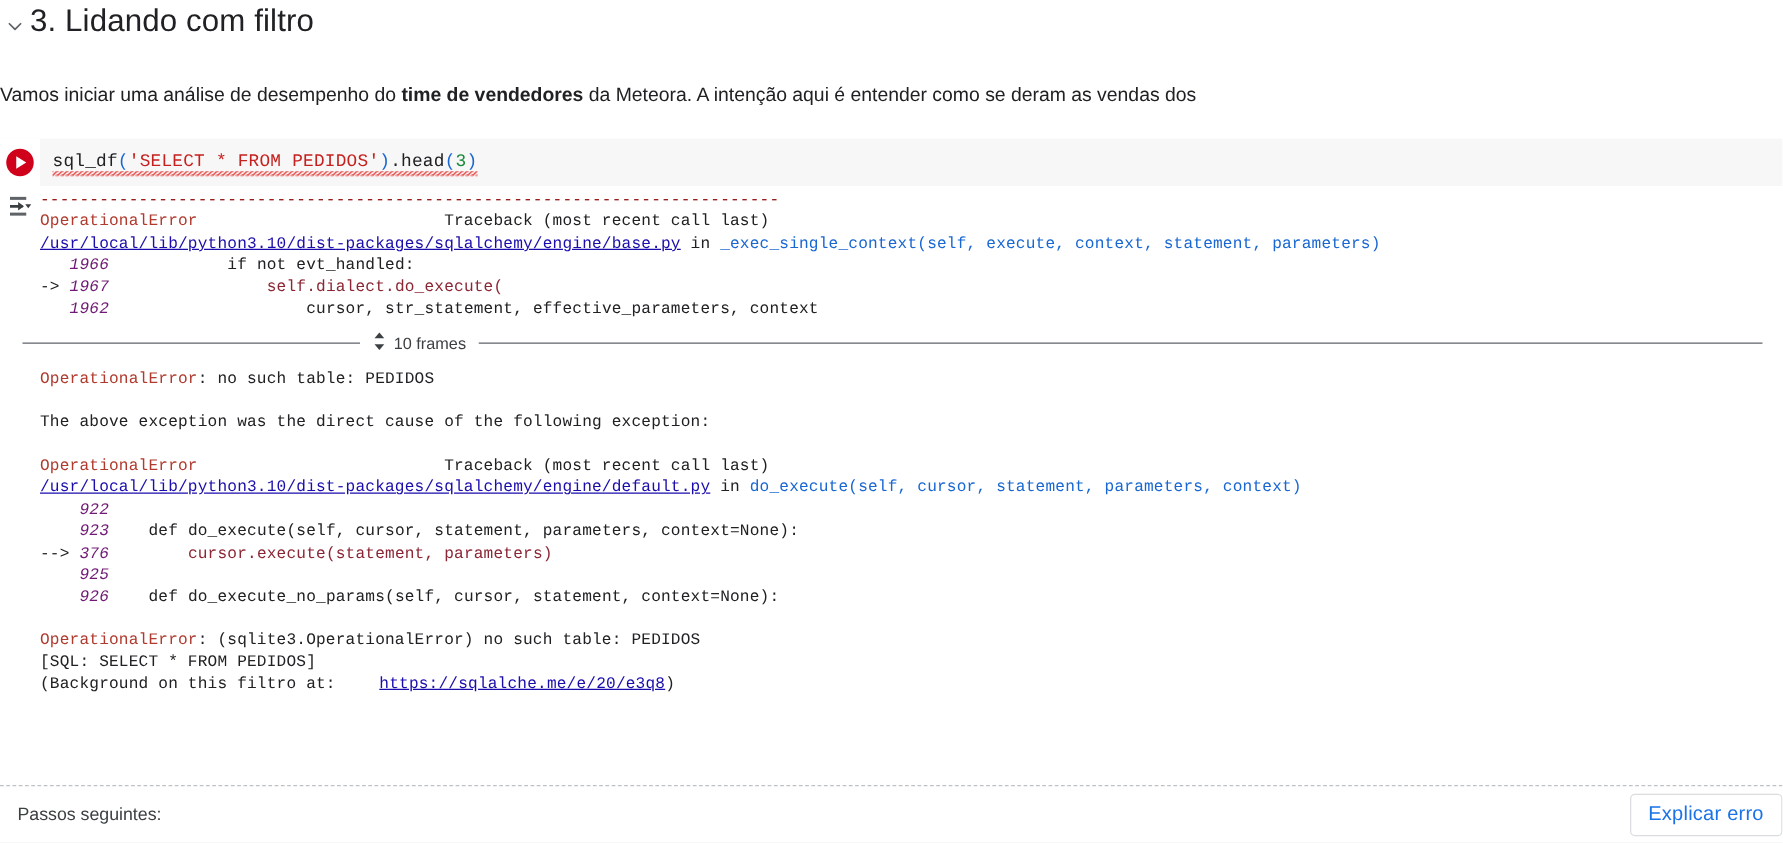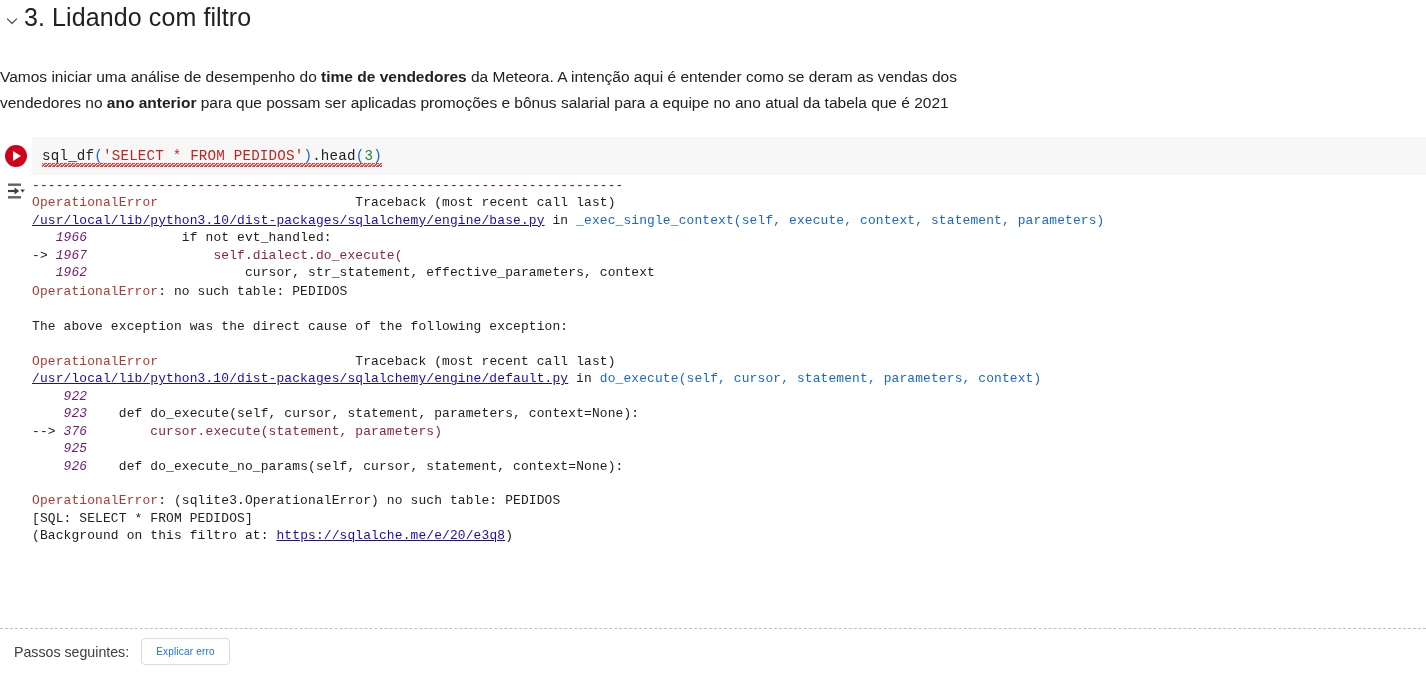--- a/index.html
+++ b/index.html
@@ -45,21 +45,21 @@
   
   .text-block {
     margin: 30px 0 0 0;
     padding-left: 0px;
     font-size: 15.5px;
     line-height: 26px;
     color: #202124;
     max-width: 1420px;
   }
   .text-block b { font-weight: 700; }
-  .text-line { white-space: nowrap; }
+  .text-line { white-space: nowrap; margin-top: 16px; }
 
   
   .cell-wrap {
     margin-top: 21px;
     position: relative;
   }
   .code-cell {
     display: flex;
     align-items: stretch;
     background: #f7f7f7;
@@ -149,21 +149,21 @@
   .tb-dashes { color: #8b0000; }
   .tb-errname { color: #b03a2e; }
   .tb-tbtitle { color: #202124; }
   .tb-path { color: #1a0dab; text-decoration: underline; cursor: pointer; }
   .tb-func { color: #1967d2; }
   .tb-lineno { color: #701a75; font-style: italic; }
   .tb-arrow { color: #202124; }
   .tb-code { color: #202124; }
   .tb-code-hl { color: #8b2635; }
   .tb-errmsg { color: #202124; }
-  .tb-link { color: #1a0dab; text-decoration: underline; cursor: pointer; }
+  .tb-link { color: #1a0dab; text-decoration: underline; cursor: pointer; margin-left: 27px; }
 
   
   .frames-divider {
     display: flex;
     align-items: center;
     margin: 10px 0 8px 18px;
     width: 1392px;
     font-family: "Liberation Sans", sans-serif;
     font-size: 13px;
     color: #3c4043;
@@ -189,55 +189,55 @@
     position: absolute;
     left: 0;
     top: 628px;
     width: 1426px;
     border-top: 1px dashed #bdc1c6;
     border-bottom: 1px solid #e0e0e0;
     height: 45px;
     display: flex;
     align-items: center;
     background: #ffffff;
+    justify-content: space-between;
   }
   .next-steps-label {
     font-size: 14.2px;
     color: #3c4043;
     margin-left: 14px;
   }
   .explain-button {
     margin-left: 12px;
     border: 1px solid #dadce0;
     border-radius: 4px;
     background: #ffffff;
     color: #1a73e8;
     font-family: "Liberation Sans", sans-serif;
-    font-size: 10px;
+    font-size: 16px;
     font-weight: 500;
     padding: 7px 14px;
     cursor: pointer;
     letter-spacing: 0.2px;
   }
 </style>
 </head>
 <body>
 
 <div class="section-header">
   <div class="collapse-chevron">
     <svg width="14" height="14" viewBox="0 0 14 14" aria-hidden="true">
       <path d="M2.5 5 L7 9.5 L11.5 5" fill="none" stroke="#5f6368" stroke-width="1.4" stroke-linecap="round" stroke-linejoin="round"></path>
     </svg>
   </div>
   <div class="section-title">3. Lidando com filtro</div>
 </div>
 
 <div class="text-block">
   <div class="text-line"><span>Vamos iniciar uma análise de desempenho do </span><b>time de vendedores</b><span> da Meteora. A intenção aqui é entender como se deram as vendas dos</span></div>
-  <div class="text-line"><span>vendedores no </span><b>ano anterior</b><span> para que possam ser aplicadas promoções e bônus salarial para a equipe no ano atual da tabela que é 2021</span></div>
 </div>
 
 <div class="cell-wrap">
 
   <div class="code-cell">
     <div class="run-gutter">
       <div class="run-button">
           <span class="tri"></span>
         </div>
     </div>
@@ -260,20 +260,33 @@
     </div>
 
     <div class="output-body"><span class="tb-dashes">---------------------------------------------------------------------------</span>
 <span class="tb-errname">OperationalError</span><span>                         </span><span class="tb-tbtitle">Traceback (most recent call last)</span>
 <span class="tb-path">/usr/local/lib/python3.10/dist-packages/sqlalchemy/engine/base.py</span><span> in </span><span class="tb-func">_exec_single_context(self, execute, context, statement, parameters)</span>
 <span class="tb-arrow">   </span><span class="tb-lineno">1966</span><span class="tb-code">            if not evt_handled:</span>
 <span class="tb-arrow">-&gt; </span><span class="tb-lineno">1967</span><span class="tb-code-hl">                self.dialect.do_execute(</span>
 <span class="tb-arrow">   </span><span class="tb-lineno">1962</span><span class="tb-code">                    cursor, str_statement, effective_parameters, context</span></div>
   </div>
 
+  <div class="frames-divider">
+    <div class="rule rule-left"></div>
+    <div class="frames-label">
+      <span class="updown-icon">
+        <svg width="11" height="16" viewBox="0 0 11 16" aria-hidden="true">
+          <path d="M5.5 1 L9.4 5.6 L1.6 5.6 Z" fill="#3c4043"></path>
+          <path d="M5.5 15 L9.4 10.4 L1.6 10.4 Z" fill="#3c4043"></path>
+        </svg>
+      </span>
+      <span>10 frames</span>
+    </div>
+    <div class="rule rule-right"></div>
+  </div>
 
   <div class="output-row">
     <div class="output-gutter"></div>
     <div class="output-body"><span class="tb-errname">OperationalError</span><span class="tb-errmsg">: no such table: PEDIDOS</span>
 
 <span class="tb-errmsg">The above exception was the direct cause of the following exception:</span>
 
 <span class="tb-errname">OperationalError</span><span>                         </span><span class="tb-tbtitle">Traceback (most recent call last)</span>
 <span class="tb-path">/usr/local/lib/python3.10/dist-packages/sqlalchemy/engine/default.py</span><span> in </span><span class="tb-func">do_execute(self, cursor, statement, parameters, context)</span>
 <span class="tb-arrow">    </span><span class="tb-lineno">922</span><span class="tb-code"></span>

